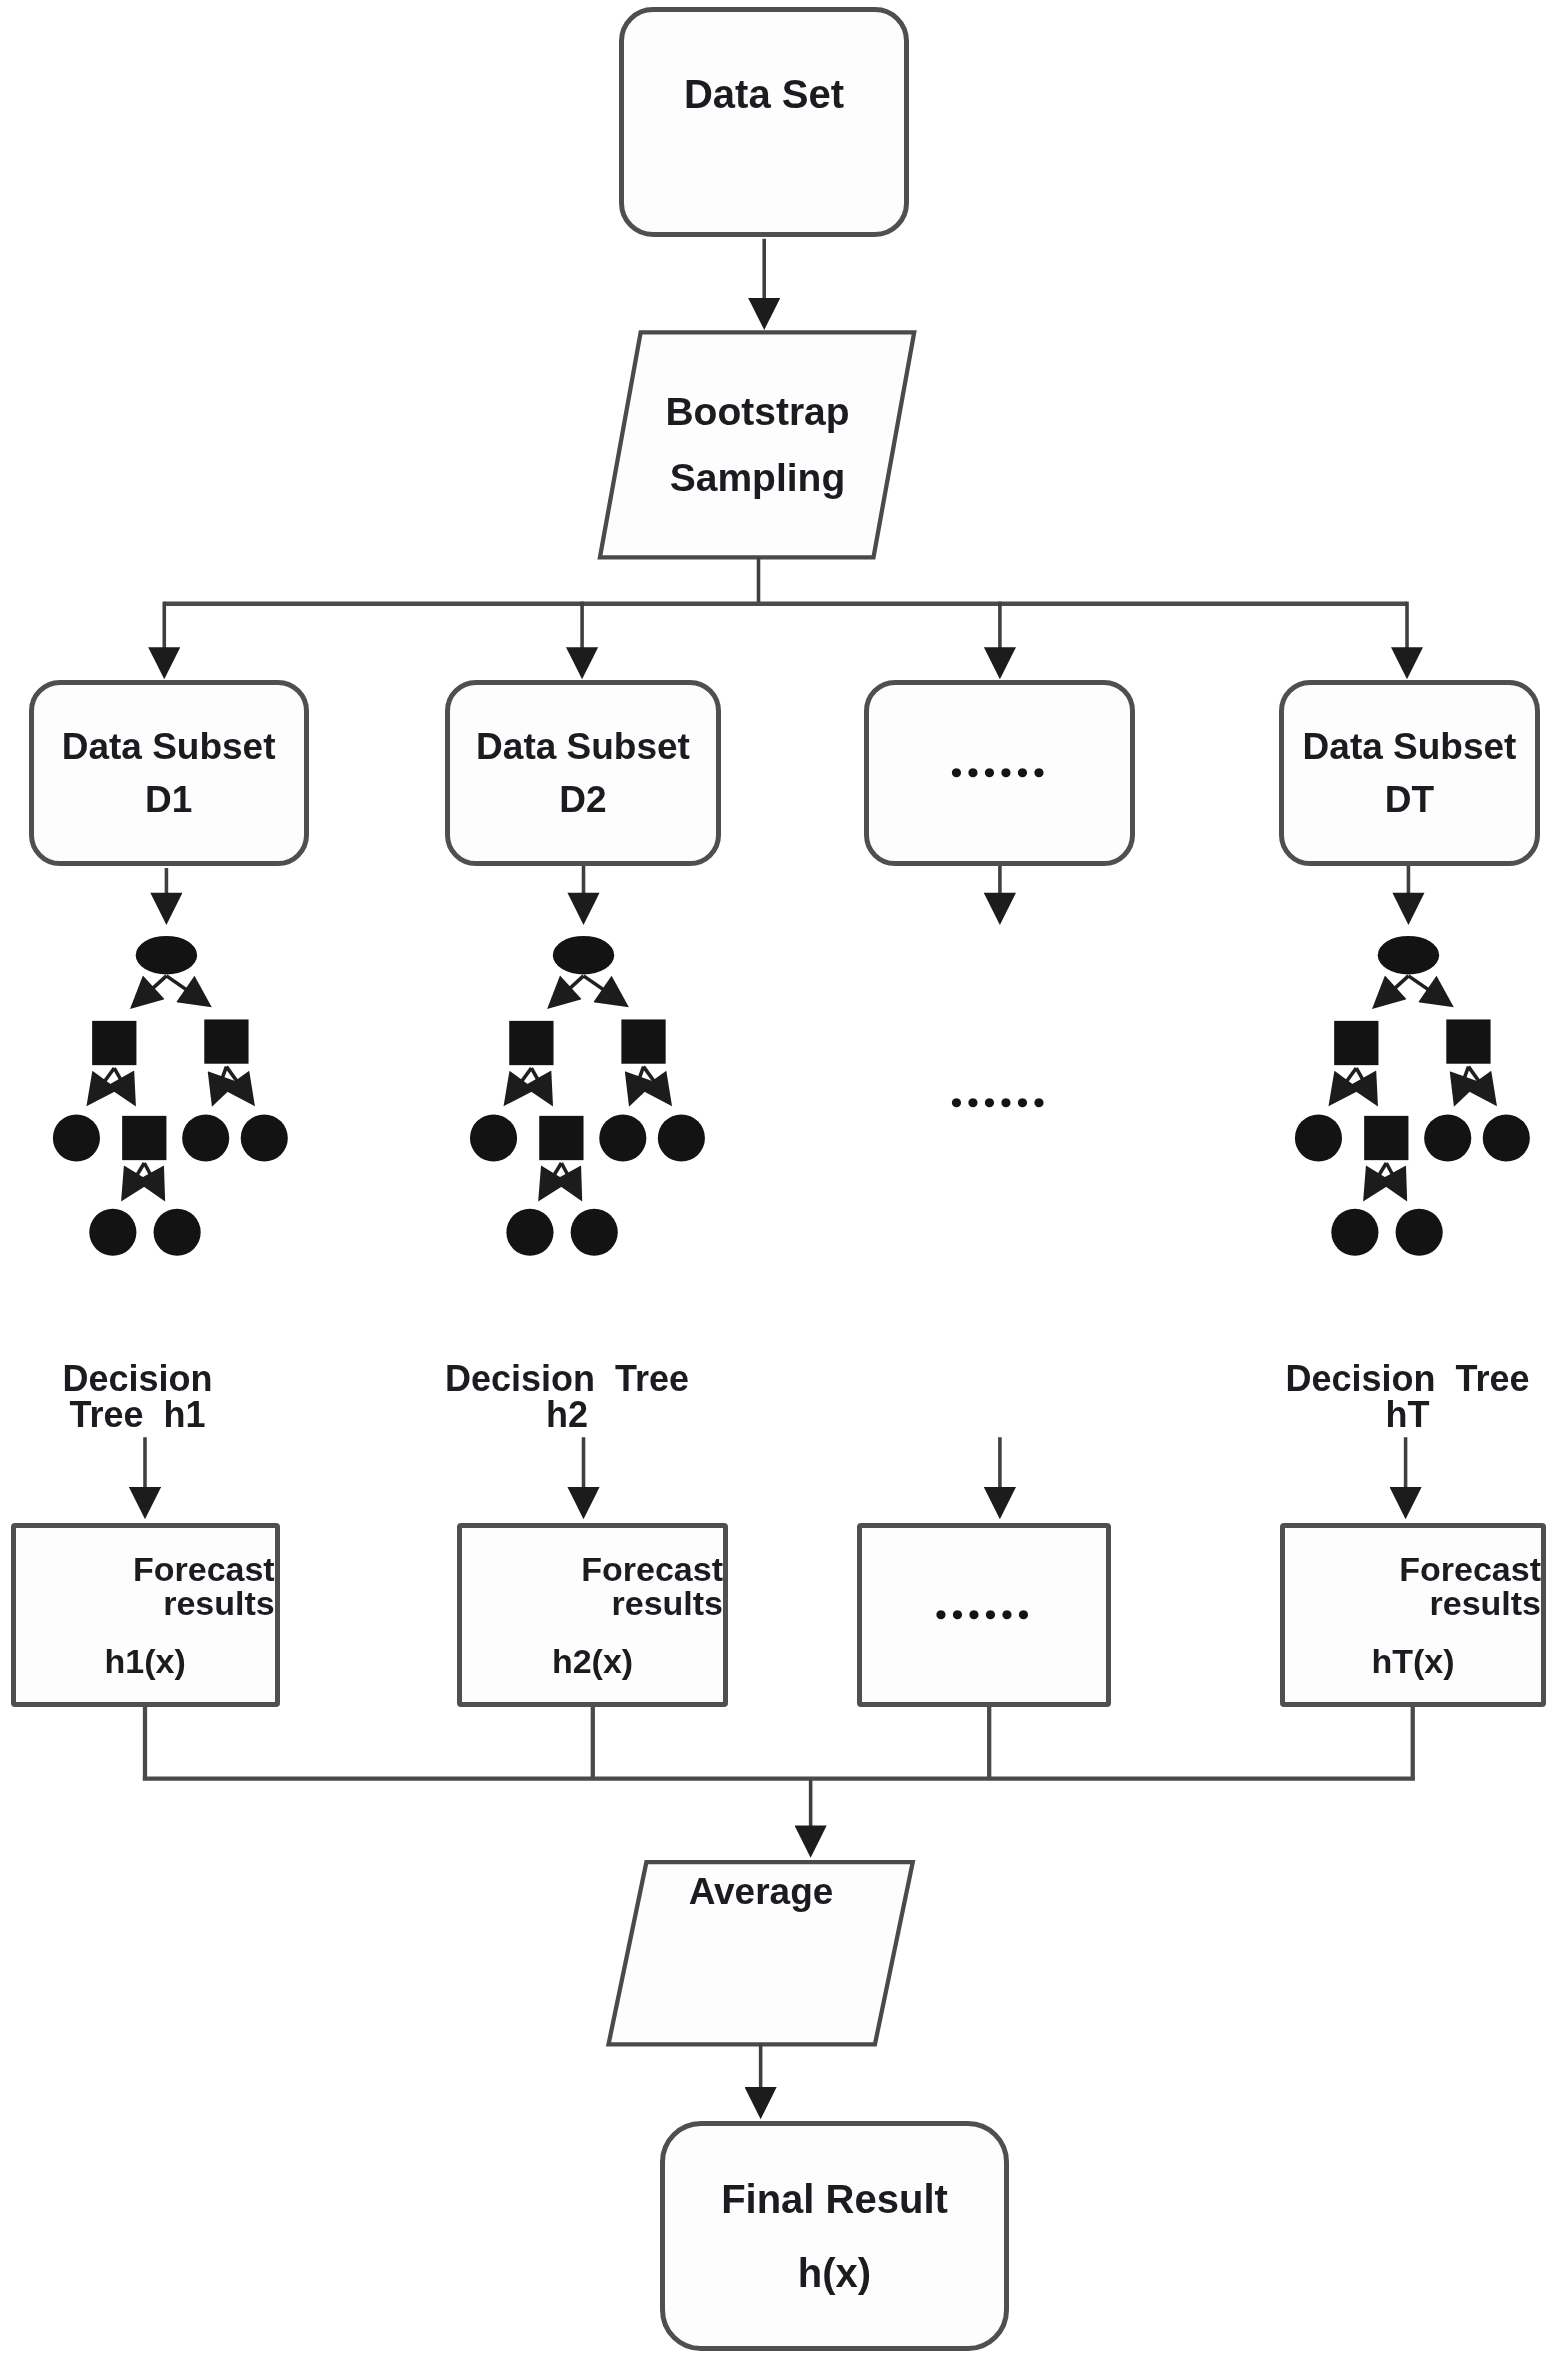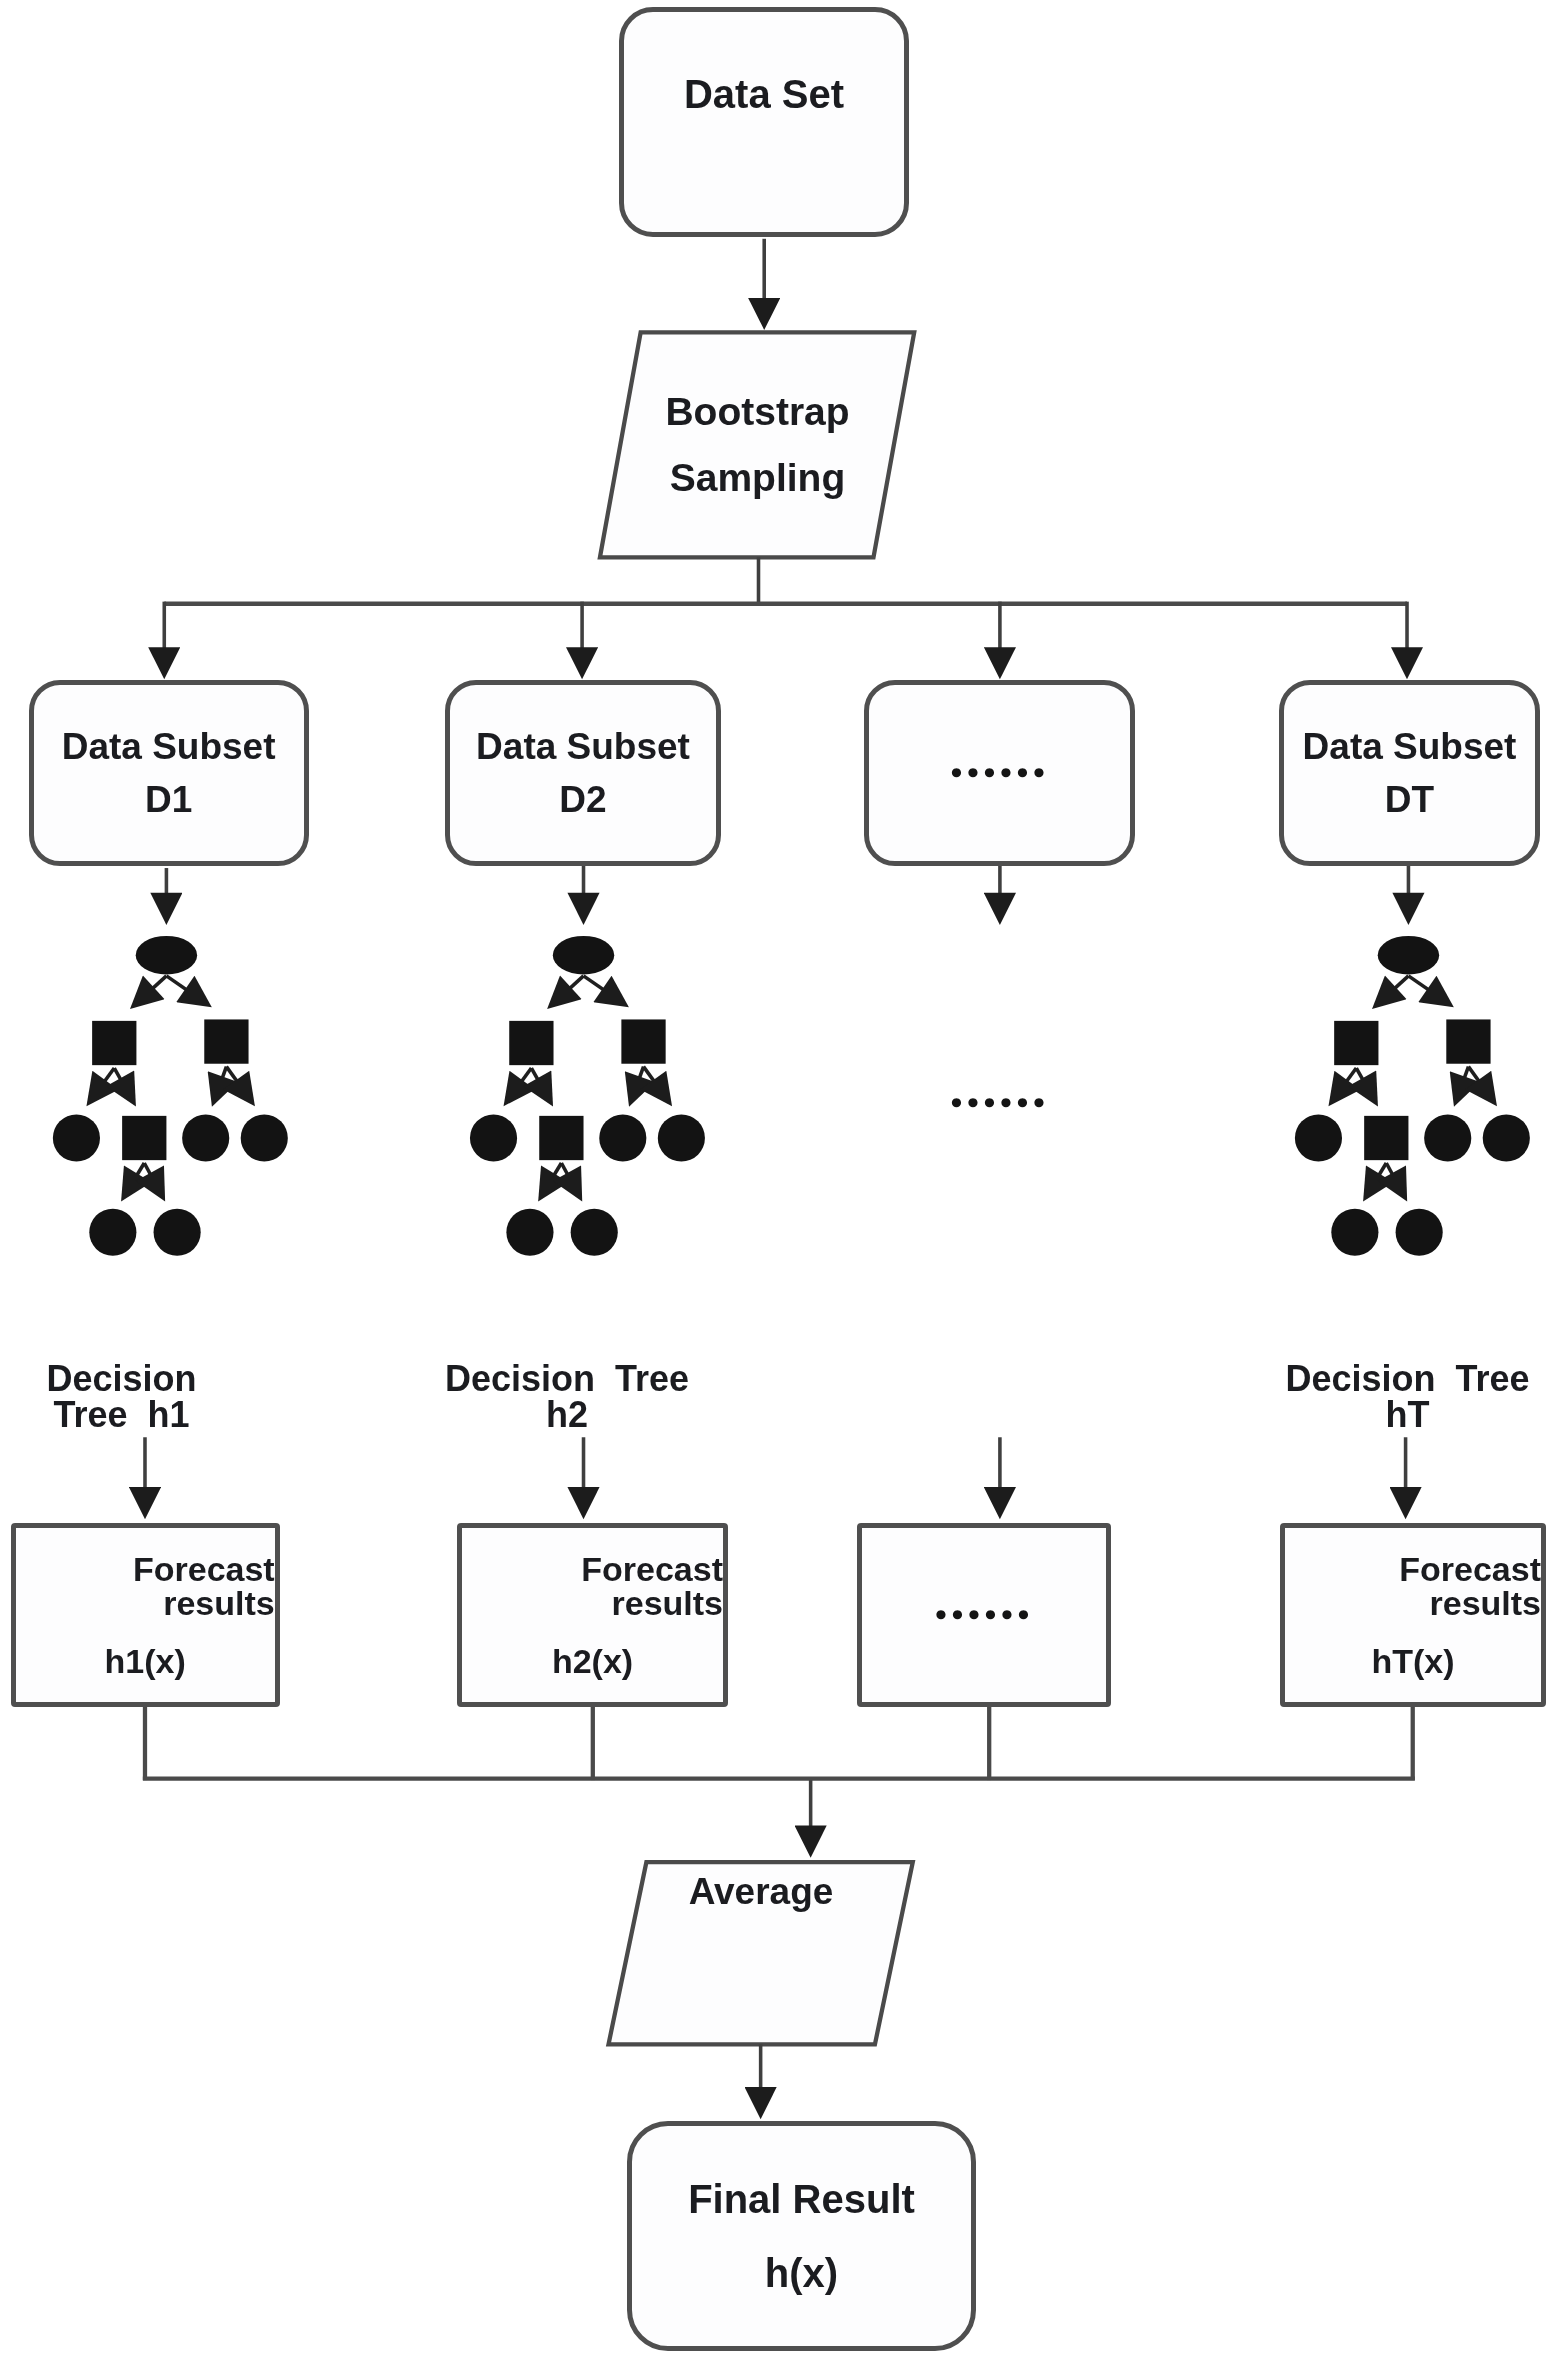--- a/index.html
+++ b/index.html
@@ -16,30 +16,30 @@
   
   .n-dataset{left:619px;top:7.1px;width:290px;height:230px;border-radius:34px;font-size:40px;padding-bottom:56px;}
   .t-bootstrap{left:604px;top:334px;width:307px;height:221px;font-size:39px;gap:27px;}
   .row-subset{top:680px;height:186px;font-size:37px;gap:16px;border-radius:31px;}
   .n-s1{left:28.6px;width:280px;}
   .n-s2{left:445px;width:276px;}
   .n-s3{left:864px;width:271px;}
   .n-s4{left:1279px;width:261px;}
   .t-treedots{left:921px;top:1080px;width:157px;height:46px;}
   .row-tlabel{top:1373px;height:47px;}
-  .n-l1{left:0px;width:243px;}
+  .n-l1{left:0px;width:243px;padding-left:16px;}
   .n-l2{left:435px;width:264px;}
   .n-l3{left:1263px;width:289px;}
   .row-forecast{top:1523px;height:184px;font-size:34px;gap:24px;border-radius:4px;}
   .n-f1{left:10.7px;width:269px;}
   .n-f2{left:457px;width:271px;}
   .n-f3{left:857px;width:254px;}
   .n-f4{left:1280px;width:266px;}
   .t-average{left:609px;top:1804px;width:304px;height:175px;font-size:37px;}
-  .n-final{left:627px;top:2121px;width:349px;height:230px;border-radius:41px;font-size:40px;gap:34px;}
+  .n-final{left:660px;top:2121px;width:349px;height:230px;border-radius:41px;font-size:40px;gap:34px;}
 </style>
 </head>
 <body>
 
 <div class="canvas">
 
   <svg class="wires" width="1562" height="2366" viewBox="0 0 2187 3312" aria-hidden="true">
     <defs>
       <marker id="ah" viewBox="0 0 10 10" refX="8.5" refY="5" markerWidth="10" markerHeight="9" orient="auto-start-reverse">
         <path d="M0,0 L10,5 L0,10 Z" fill="#1c1c1c"></path>

